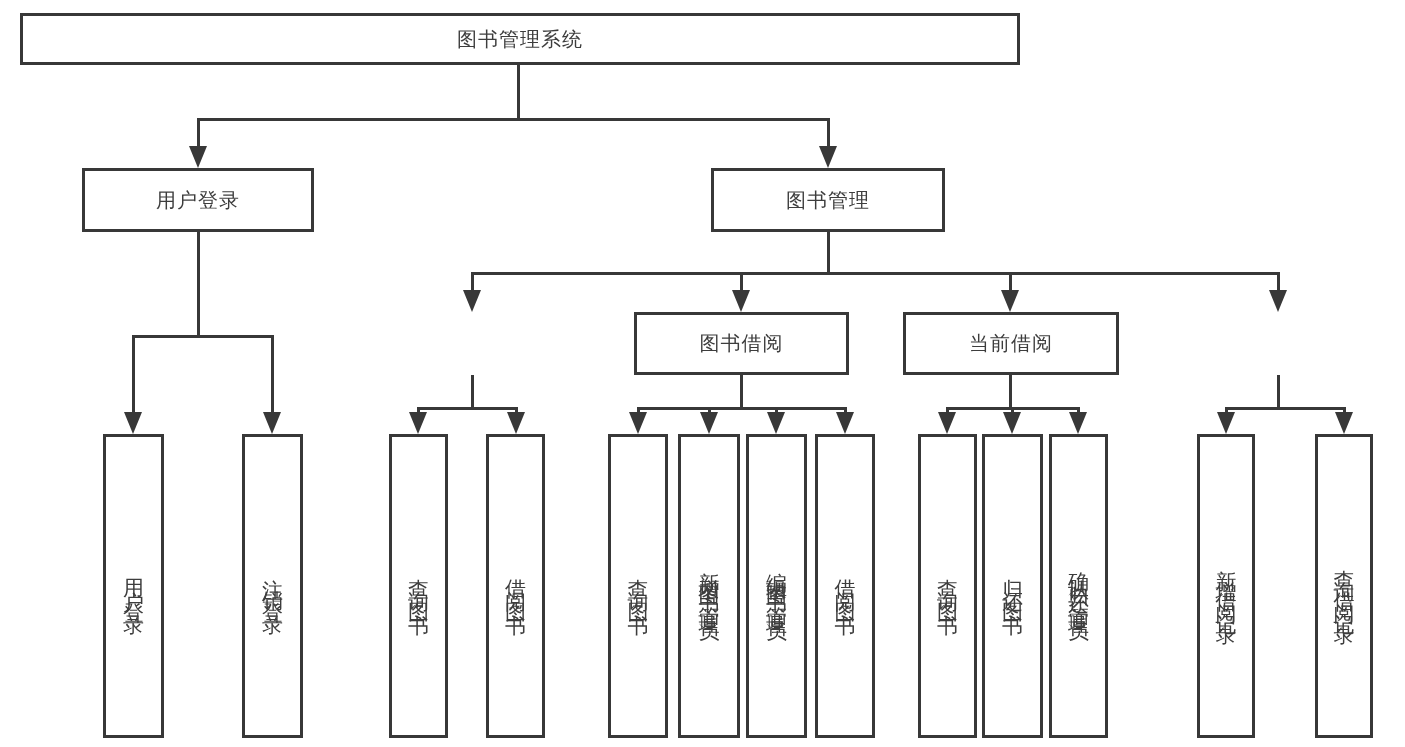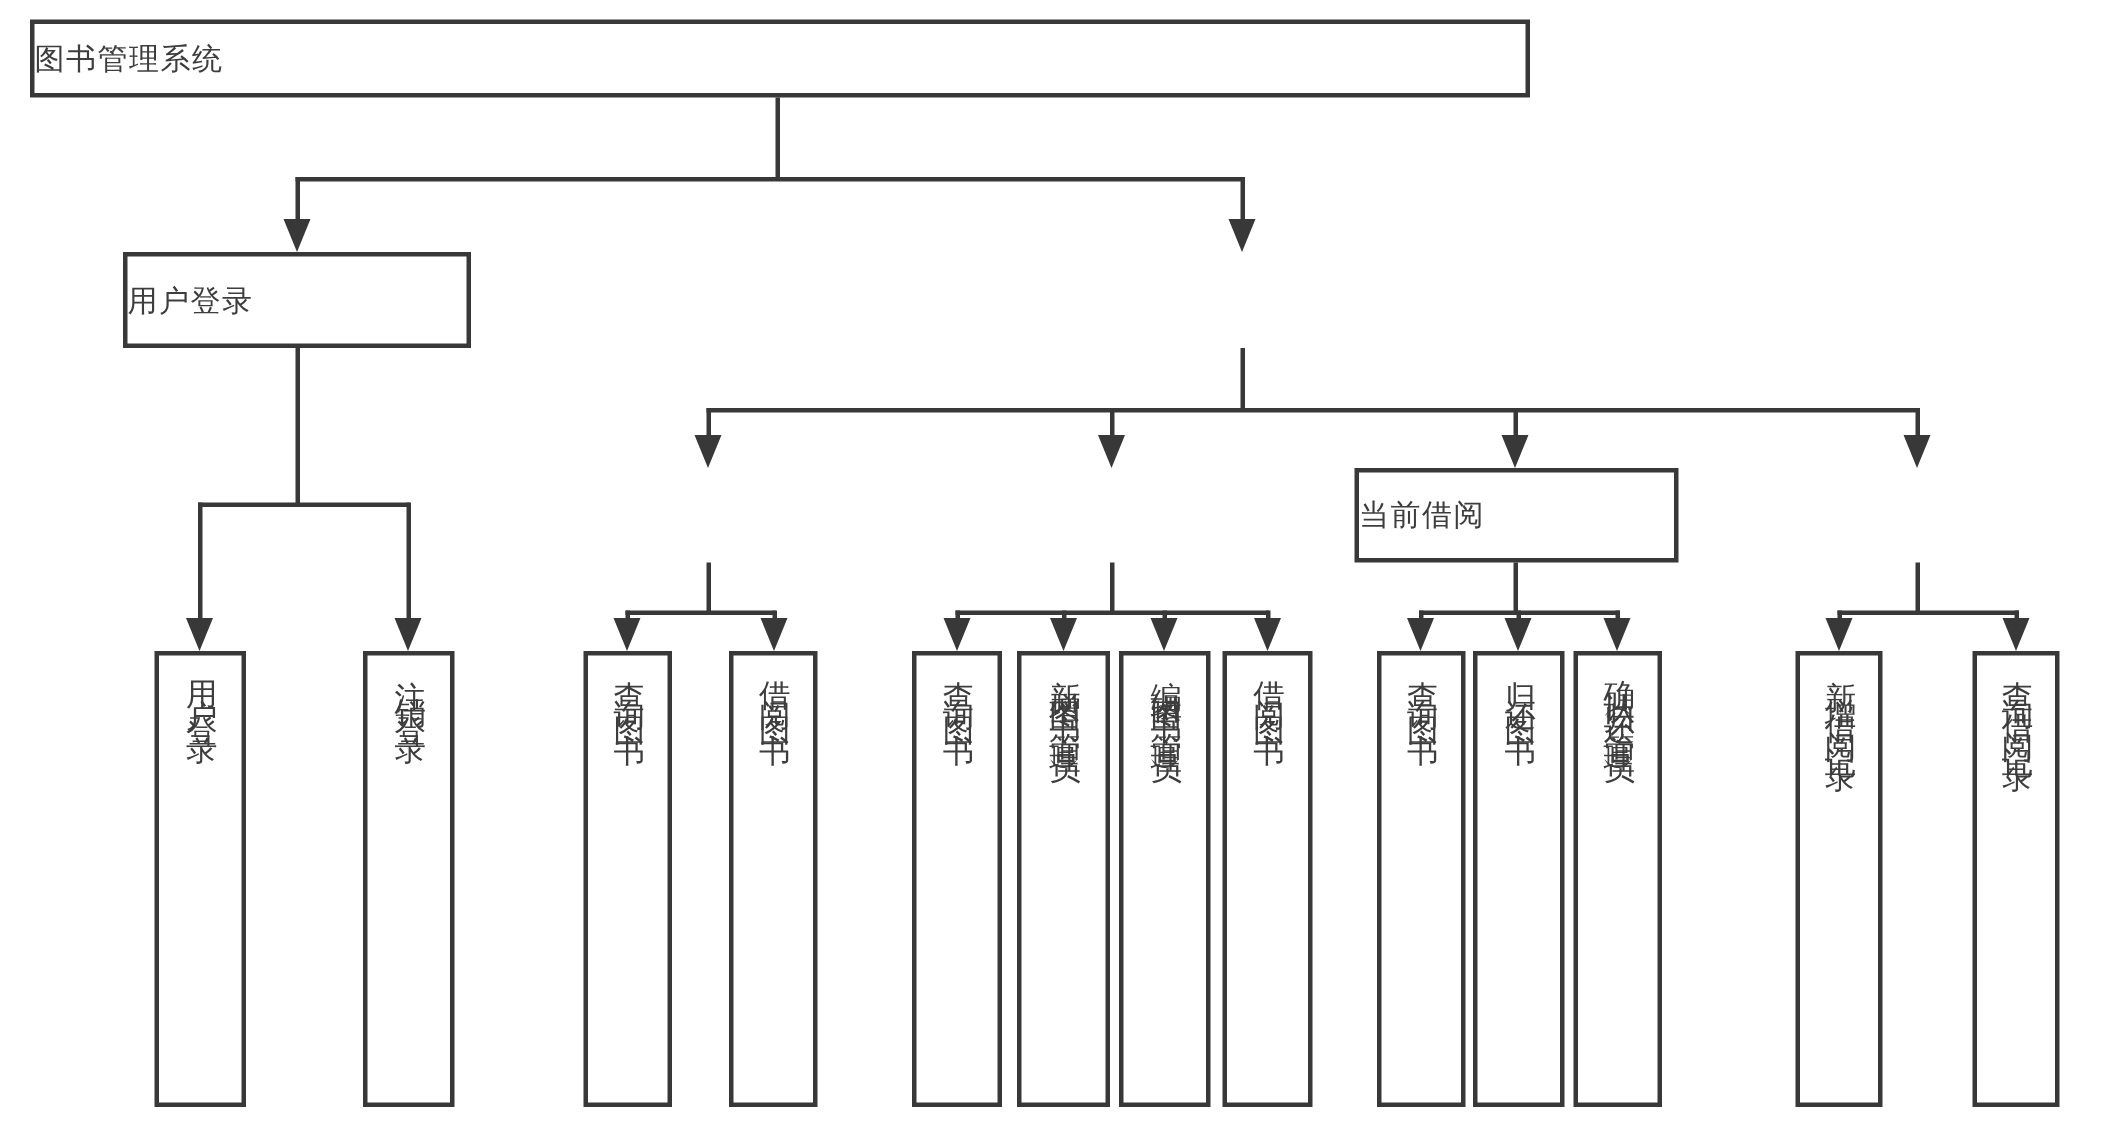--- a/index.html
+++ b/index.html
@@ -12,20 +12,21 @@
     font-family: "Liberation Sans", "DejaVu Sans", sans-serif;
     color: #3d3d3d;
   }
   .node {
     position: absolute;
     box-sizing: border-box;
     border: 3px solid #383838;
     background: #ffffff;
     display: flex;
     align-items: center;
+    justify-content: center;
   }
   .node .txt { font-size: 20px; letter-spacing: 1px; }
   .leaf {
     writing-mode: vertical-rl;
     text-orientation: mixed;
   }
   .leaf .txt { font-size: 21px; }
   .ls4 .txt { letter-spacing: 12px; }
   .ls6 .txt { letter-spacing: 11px; }
   .ls9 .txt { letter-spacing: 7px; }
@@ -61,39 +62,45 @@
   <div class="vl" style="left:517px; top:65px; height:55px;"></div>
   <div class="hl" style="left:197px; top:118px; width:633px;"></div>
   <div class="vl" style="left:197px; top:118px; height:28px;"></div>
   <div class="arrow" style="left:189px; top:146px;"></div>
   <div class="vl" style="left:827px; top:118px; height:28px;"></div>
   <div class="arrow" style="left:819px; top:146px;"></div>
 
   <div class="node" style="left:82px; top:168px; width:232px; height:64px;">
     <span class="txt">用户登录</span>
   </div>
+  <div class="node" style="left:711px; top:168px; width:234px; height:64px;">
+    <span class="txt">图书管理</span>
+  </div>
 
   <div class="vl" style="left:197px; top:232px; height:105px;"></div>
   <div class="hl" style="left:132px; top:335px; width:141px;"></div>
   <div class="vl" style="left:132px; top:335px; height:77px;"></div>
   <div class="arrow" style="left:124px; top:412px;"></div>
   <div class="vl" style="left:271px; top:335px; height:77px;"></div>
   <div class="arrow" style="left:263px; top:412px;"></div>
 
   <div class="vl" style="left:827px; top:232px; height:42px;"></div>
   <div class="hl" style="left:471px; top:272px; width:808px;"></div>
   <div class="vl" style="left:471px; top:272px; height:18px;"></div>
   <div class="arrow" style="left:463px; top:290px;"></div>
   <div class="vl" style="left:740px; top:272px; height:18px;"></div>
   <div class="arrow" style="left:732px; top:290px;"></div>
   <div class="vl" style="left:1009px; top:272px; height:18px;"></div>
   <div class="arrow" style="left:1001px; top:290px;"></div>
   <div class="vl" style="left:1277px; top:272px; height:18px;"></div>
   <div class="arrow" style="left:1269px; top:290px;"></div>
 
+  <div class="node" style="left:634px; top:312px; width:215px; height:63px;">
+    <span class="txt">图书借阅</span>
+  </div>
   <div class="node" style="left:903px; top:312px; width:216px; height:63px;">
     <span class="txt">当前借阅</span>
   </div>
 
   <div class="vl" style="left:471px; top:375px; height:34px;"></div>
   <div class="hl" style="left:417px; top:407px; width:100px;"></div>
   <div class="vl" style="left:417px; top:407px; height:7px;"></div>
   <div class="arrow" style="left:409px; top:412px;"></div>
   <div class="vl" style="left:515px; top:407px; height:7px;"></div>
   <div class="arrow" style="left:507px; top:412px;"></div>

